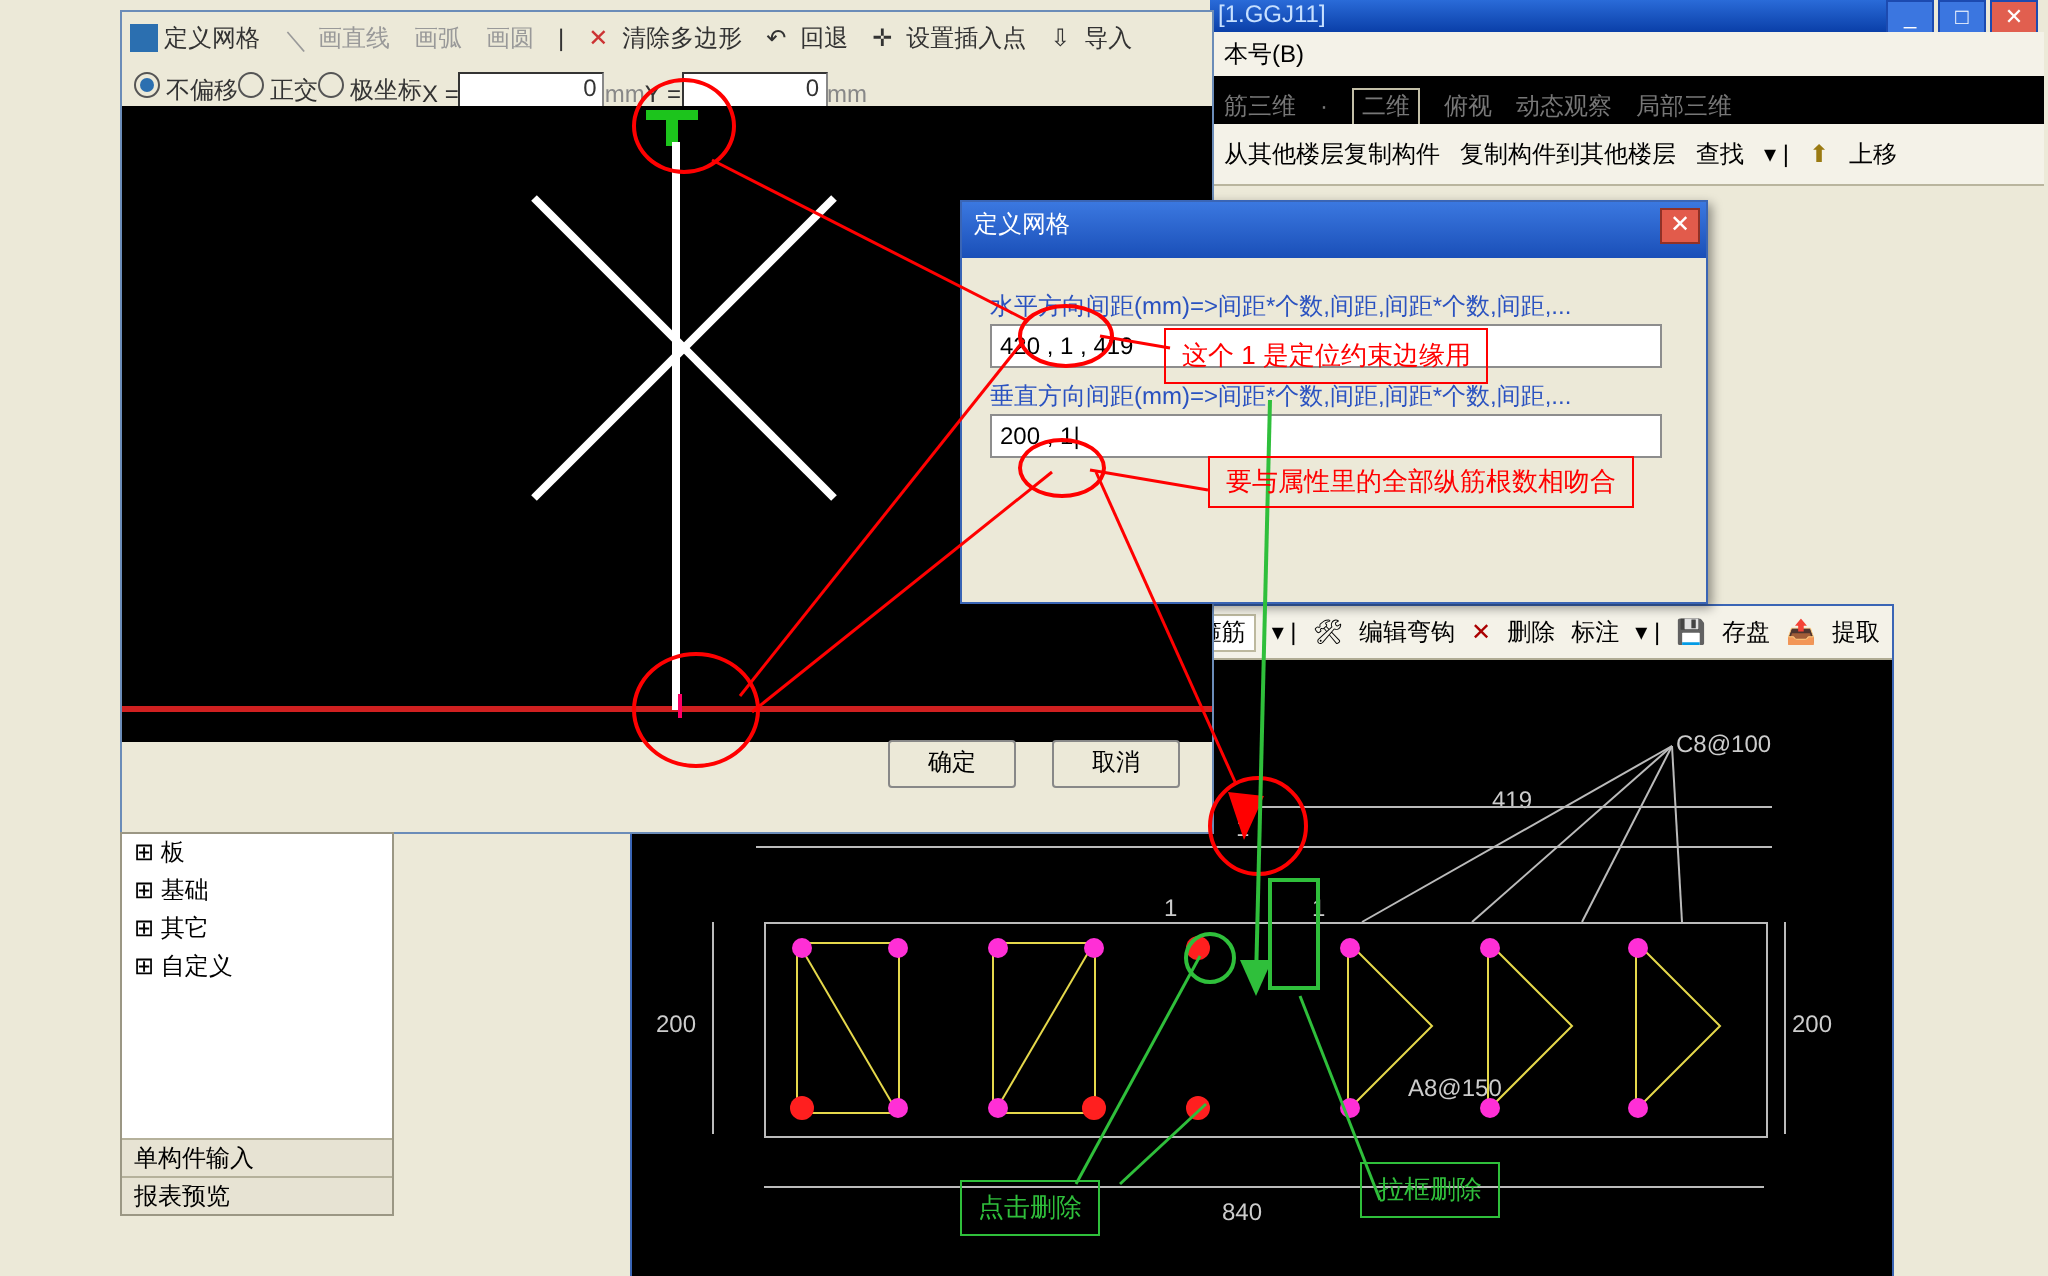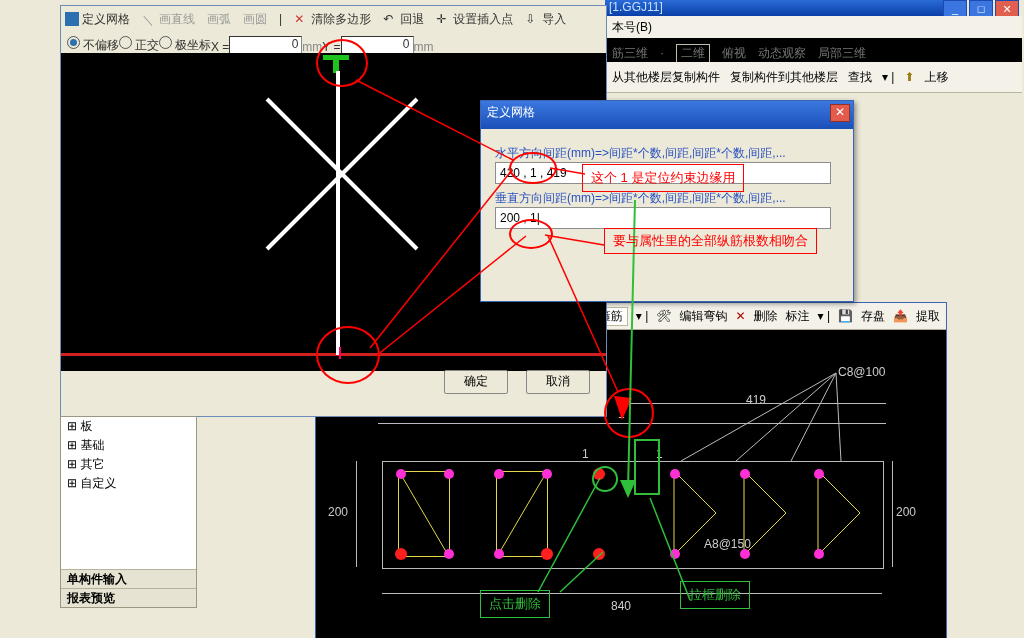--- a/index.html
+++ b/index.html
@@ -50,21 +50,21 @@
   .rtoolbar1{ left:606px; top:16px; right:2px; height:22px; background:#f4f2e8; border-bottom:1px solid #b9b59e; padding:3px 6px;}
   .rtoolbar2{ left:606px; top:38px; right:2px; height:24px; background:#000000; padding:3px 6px; display:flex; gap:12px; align-items:center; color:#777;}
   .rtoolbar3{ left:606px; top:62px; right:2px; height:24px; background:#f4f2e8; border-bottom:1px solid #b9b59e; padding:3px 6px; display:flex; gap:10px; align-items:center;}
   
   .viewportB{ left:315px; top:302px; width:630px; height:336px; background:#000; border:1px solid #3a65b5;}
   .vBtoolbar{position:absolute;left:0;top:0;right:0;height:22px;background:#f4f2e8;border-bottom:1px solid #b0ac94;display:flex;gap:8px;align-items:center;padding:2px 6px;justify-content:flex-end;}
   
   .treepane{ left:60px; top:416px; width:135px; height:190px; background:#fff; border:1px solid #9b9784;}
   .treepane .node{padding:1px 6px;}
   .treepane .footer{position:absolute;left:0;bottom:0;right:0;}
-  .treepane .footbtn{height:16px;background:#e7e3d3;border-top:1px solid #b5b19b;padding:1px 6px;font-weight:bold;}
+  .treepane .footbtn{height:16px;background:#e7e3d3;border-top:1px solid #b5b19b;padding:1px 6px;}
   
   .annot{border:1px solid #f00;color:#f00;background:rgba(255,255,255,.0);padding:4px 8px;position:absolute;font-size:13px;}
   .annot.green{border-color:#2fbf3b;color:#2fbf3b;}
   .redcircle{border:2px solid #f00;border-radius:50%;position:absolute;}
   .greenrect{position:absolute;border:2px solid #2fbf3b;}
   .dimtxt{position:absolute;color:#ccc;font-size:12px;}
   .rebar-dot{width:10px;height:10px;border-radius:50%;position:absolute;}
   .pink{background:#ff2fd6;}
   .redd{background:#ff1f1f;box-shadow:0 0 0 1px #ff1f1f;}
   .stirrup{position:absolute;border:1px solid #e5d84b;}

